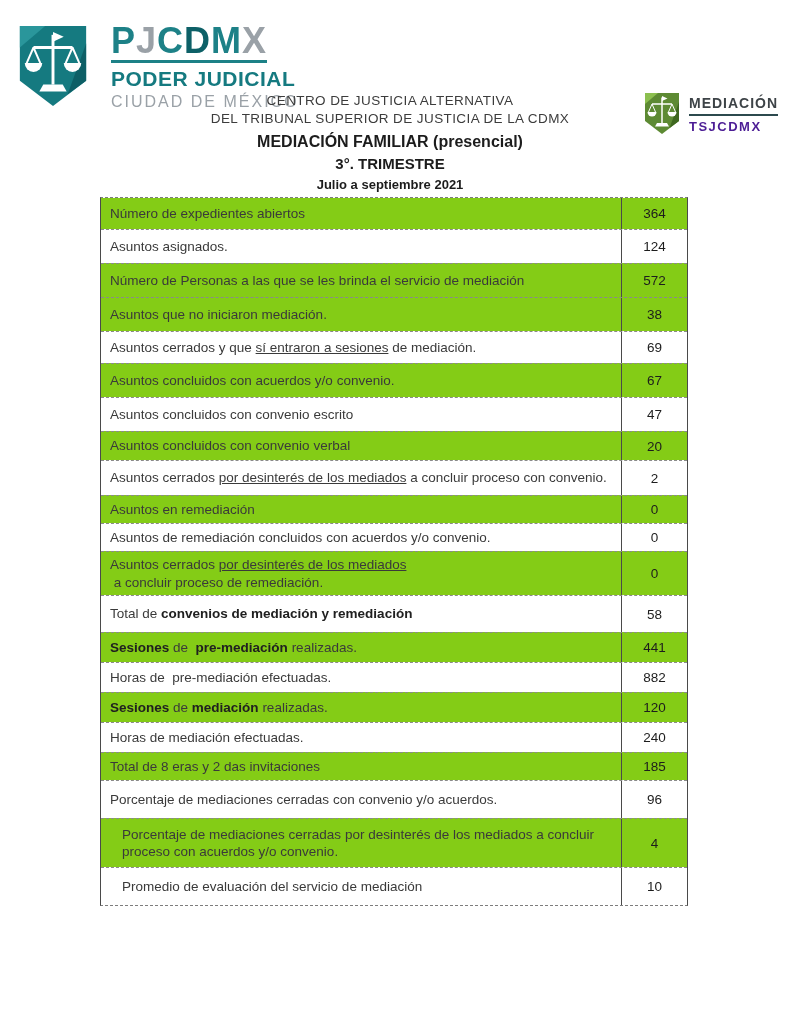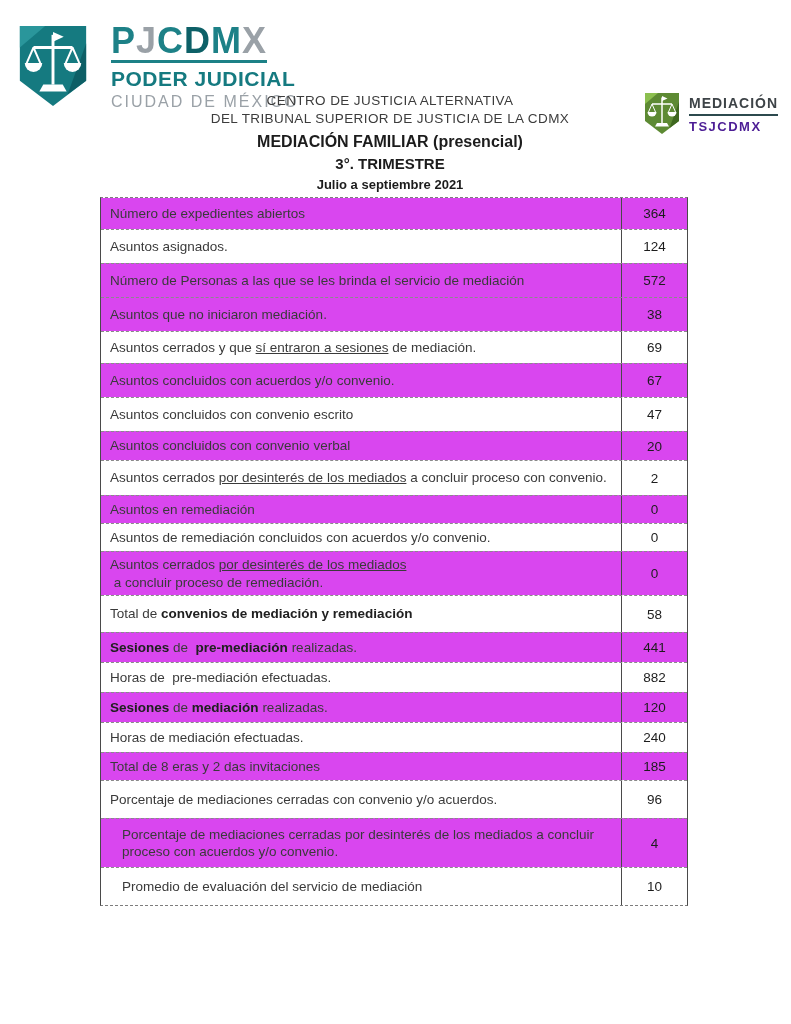--- a/index.html
+++ b/index.html
@@ -39,21 +39,21 @@
 
   
   .stats-table {
     position:absolute; left:100px; top:197px; width:588px;
     border-left:1.4px solid #4a4a4a; border-right:1.4px solid #4a4a4a;
     border-top:1px dashed #7d7d7d; border-bottom:1px dashed #7d7d7d;
     background:#fff;
   }
   .t-row { display:flex; align-items:stretch; background:#ffffff; }
   .t-row + .t-row { border-top:1px dashed #8a8a8a; }
-  .t-row.shaded { background:#d946ef; }
+  .t-row.shaded { background:#84cc16; }
   .t-label {
     flex:1; display:flex; align-items:center; flex-wrap:wrap; align-content:center;
     padding:4px 8px 4px 9px; border-right:1.4px solid #4a4a4a;
     font-size:13.5px; color:#3a3a3a; line-height:1.3;
   }
   .t-label.indent { padding-left:21px; }
   .t-label span { white-space:pre-wrap; }
   .t-label .b { font-weight:700; color:#202020; }
   .t-label .u { text-decoration:underline; }
   .t-value {

